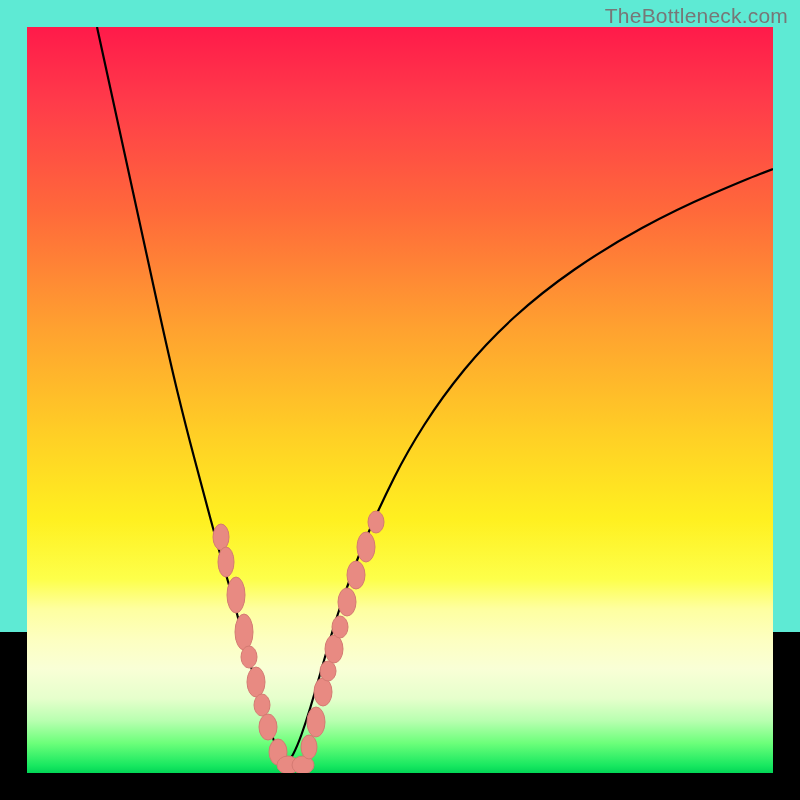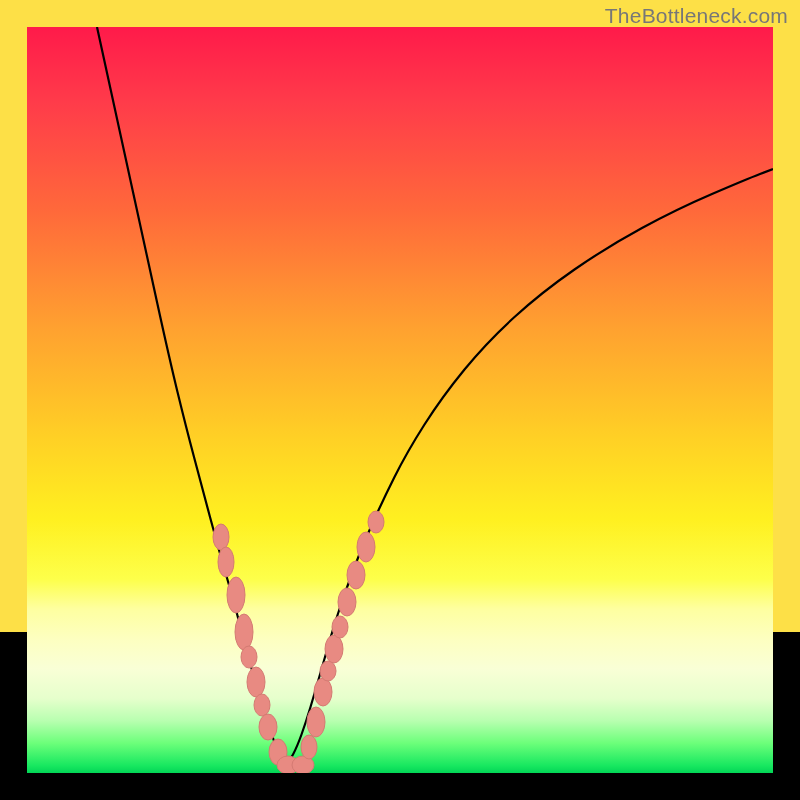--- a/index.html
+++ b/index.html
@@ -10,21 +10,21 @@
     background: #000;
     overflow: hidden;
     font-family: Arial, Helvetica, sans-serif;
   }
   .frame {
     position: absolute;
     left: 0;
     top: 0;
     width: 800px;
     height: 632px;
-    background: #fde047;
+    background: #5eead4;
   }
   .plot {
     position: absolute;
     left: 27px;
     top: 27px;
     width: 746px;
     height: 746px;
     background: linear-gradient(to bottom,
       #ff1a4a 0%,
       #ff3b4a 10%,

